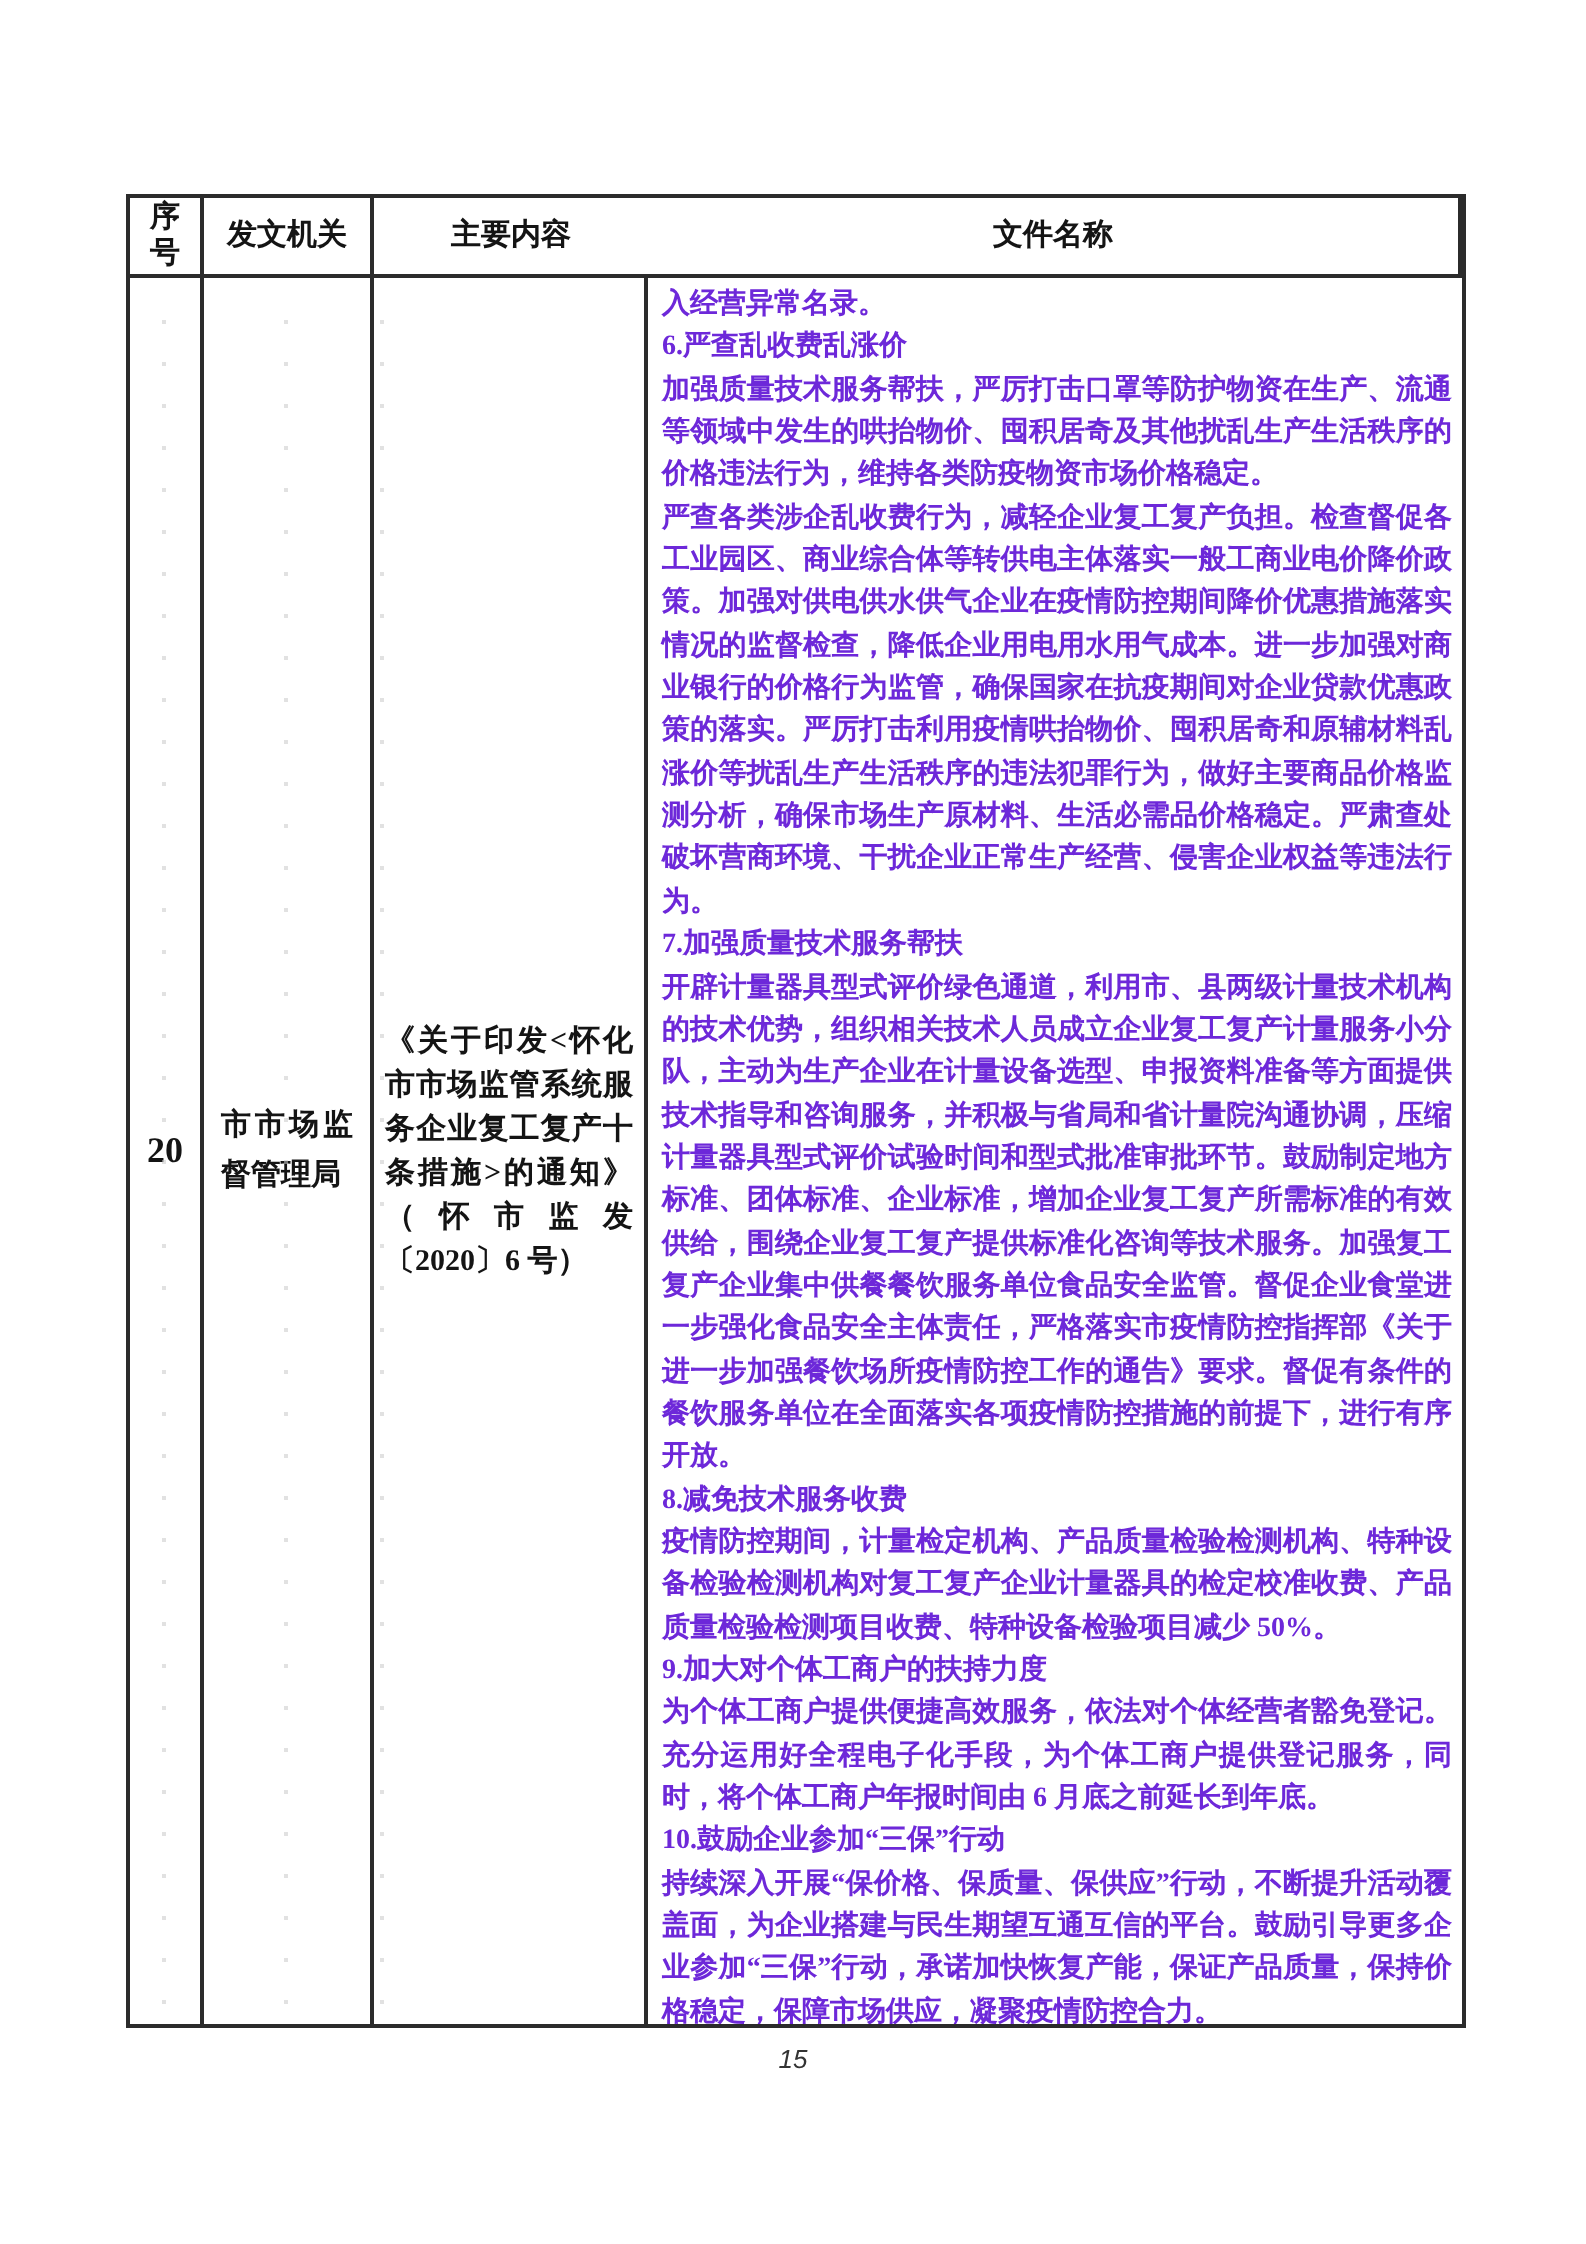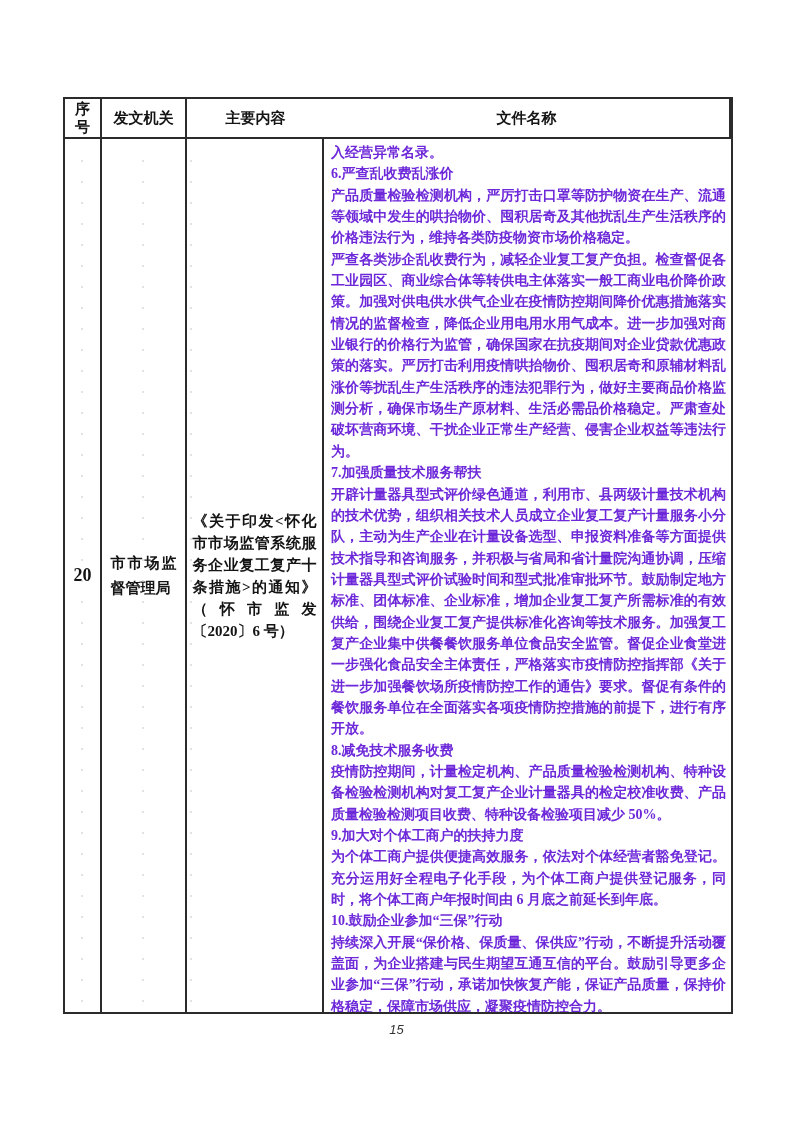--- a/index.html
+++ b/index.html
@@ -103,21 +103,21 @@
   </div>
   <div class="cell body-cell">
     <p class="agency-text">市市场监督管理局</p>
   </div>
   <div class="cell body-cell">
     <p class="doc-title-text">《关于印发&lt;怀化市市场监管系统服务企业复工复产十条措施&gt;的通知》（怀市监发〔2020〕6 号）</p>
   </div>
   <div class="cell content-cell last">
       <p>入经营异常名录。</p>
       <p>6.严查乱收费乱涨价</p>
-      <p>产品质量检验检测机构，严厉打击口罩等防护物资在生产、流通等领域中发生的哄抬物价、囤积居奇及其他扰乱生产生活秩序的价格违法行为，维持各类防疫物资市场价格稳定。</p>
+      <p>加强质量技术服务帮扶，严厉打击口罩等防护物资在生产、流通等领域中发生的哄抬物价、囤积居奇及其他扰乱生产生活秩序的价格违法行为，维持各类防疫物资市场价格稳定。</p>
       <p>严查各类涉企乱收费行为，减轻企业复工复产负担。检查督促各工业园区、商业综合体等转供电主体落实一般工商业电价降价政策。加强对供电供水供气企业在疫情防控期间降价优惠措施落实情况的监督检查，降低企业用电用水用气成本。进一步加强对商业银行的价格行为监管，确保国家在抗疫期间对企业贷款优惠政策的落实。严厉打击利用疫情哄抬物价、囤积居奇和原辅材料乱涨价等扰乱生产生活秩序的违法犯罪行为，做好主要商品价格监测分析，确保市场生产原材料、生活必需品价格稳定。严肃查处破坏营商环境、干扰企业正常生产经营、侵害企业权益等违法行为。</p>
       <p>7.加强质量技术服务帮扶</p>
       <p>开辟计量器具型式评价绿色通道，利用市、县两级计量技术机构的技术优势，组织相关技术人员成立企业复工复产计量服务小分队，主动为生产企业在计量设备选型、申报资料准备等方面提供技术指导和咨询服务，并积极与省局和省计量院沟通协调，压缩计量器具型式评价试验时间和型式批准审批环节。鼓励制定地方标准、团体标准、企业标准，增加企业复工复产所需标准的有效供给，围绕企业复工复产提供标准化咨询等技术服务。加强复工复产企业集中供餐餐饮服务单位食品安全监管。督促企业食堂进一步强化食品安全主体责任，严格落实市疫情防控指挥部《关于进一步加强餐饮场所疫情防控工作的通告》要求。督促有条件的餐饮服务单位在全面落实各项疫情防控措施的前提下，进行有序开放。</p>
       <p>8.减免技术服务收费</p>
       <p>疫情防控期间，计量检定机构、产品质量检验检测机构、特种设备检验检测机构对复工复产企业计量器具的检定校准收费、产品质量检验检测项目收费、特种设备检验项目减少 50%。</p>
       <p>9.加大对个体工商户的扶持力度</p>
       <p>为个体工商户提供便捷高效服务，依法对个体经营者豁免登记。充分运用好全程电子化手段，为个体工商户提供登记服务，同时，将个体工商户年报时间由 6 月底之前延长到年底。</p>
       <p>10.鼓励企业参加“三保”行动</p>
       <p>持续深入开展“保价格、保质量、保供应”行动，不断提升活动覆盖面，为企业搭建与民生期望互通互信的平台。鼓励引导更多企业参加“三保”行动，承诺加快恢复产能，保证产品质量，保持价格稳定，保障市场供应，凝聚疫情防控合力。</p>
     </div>

